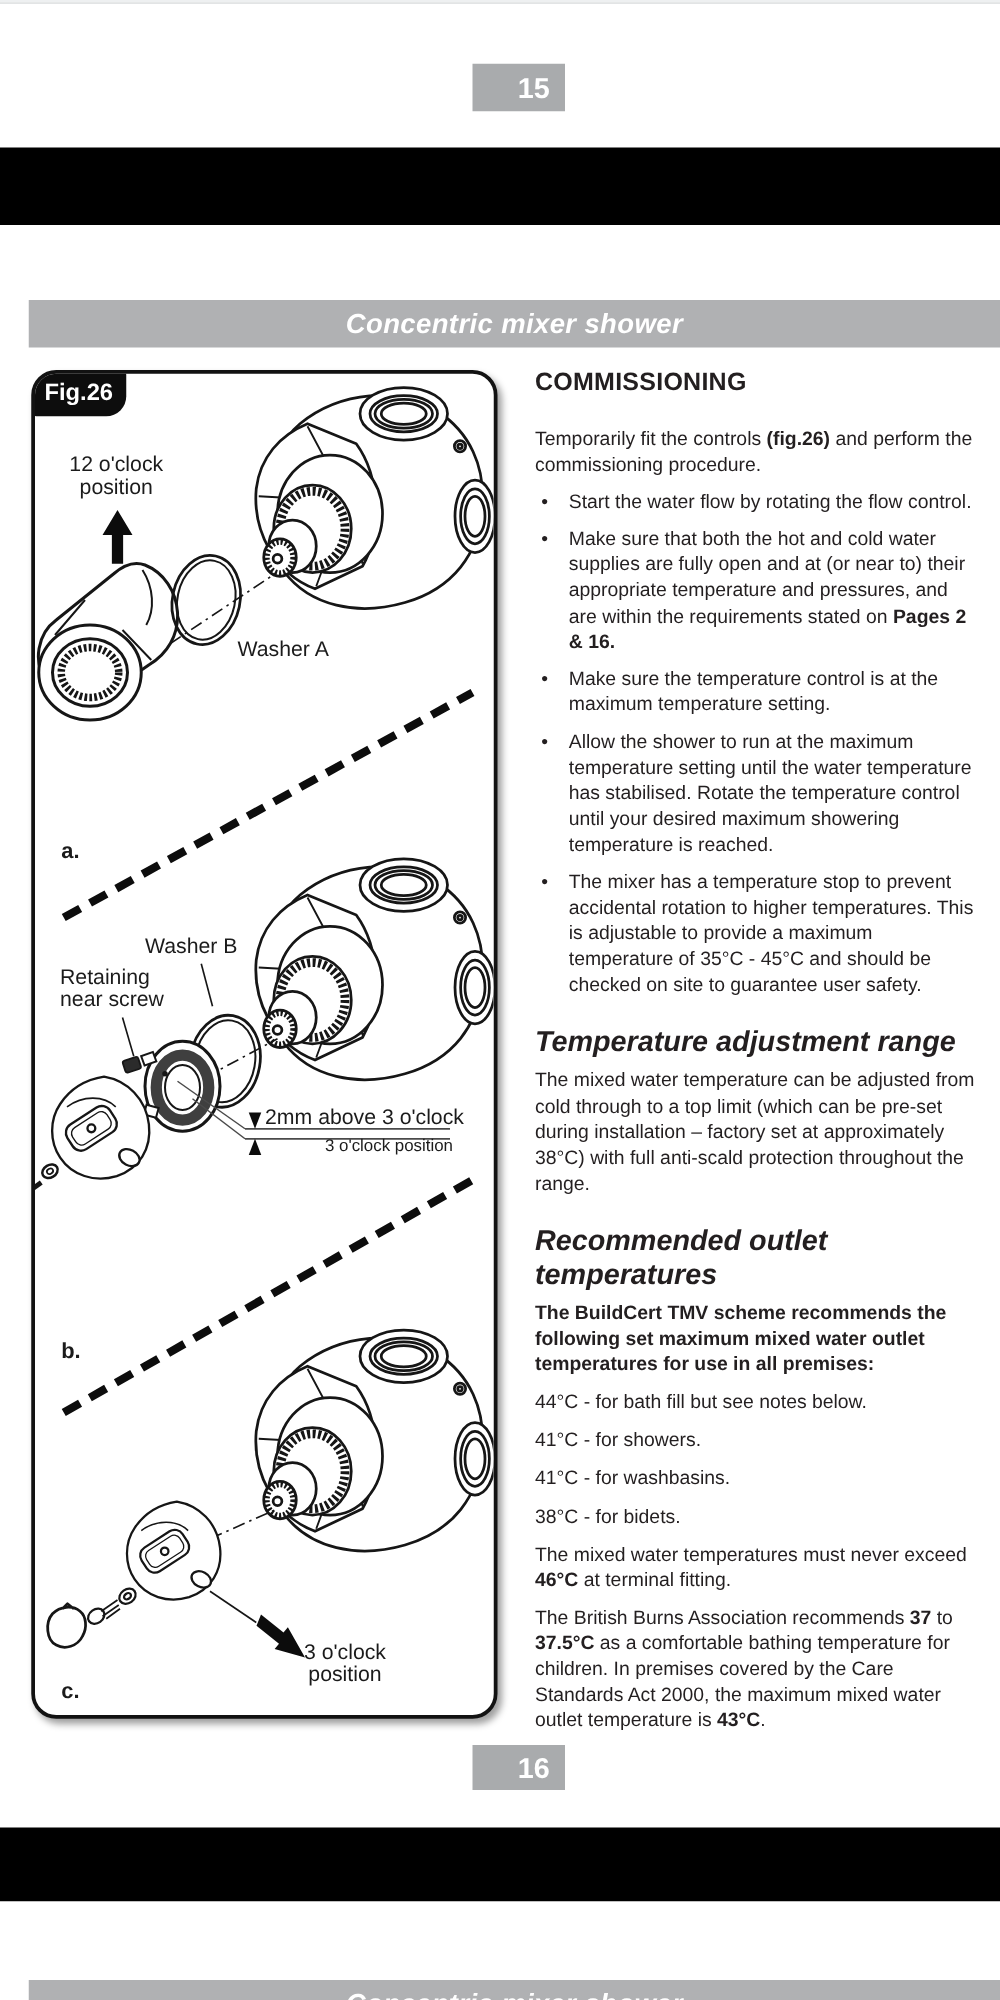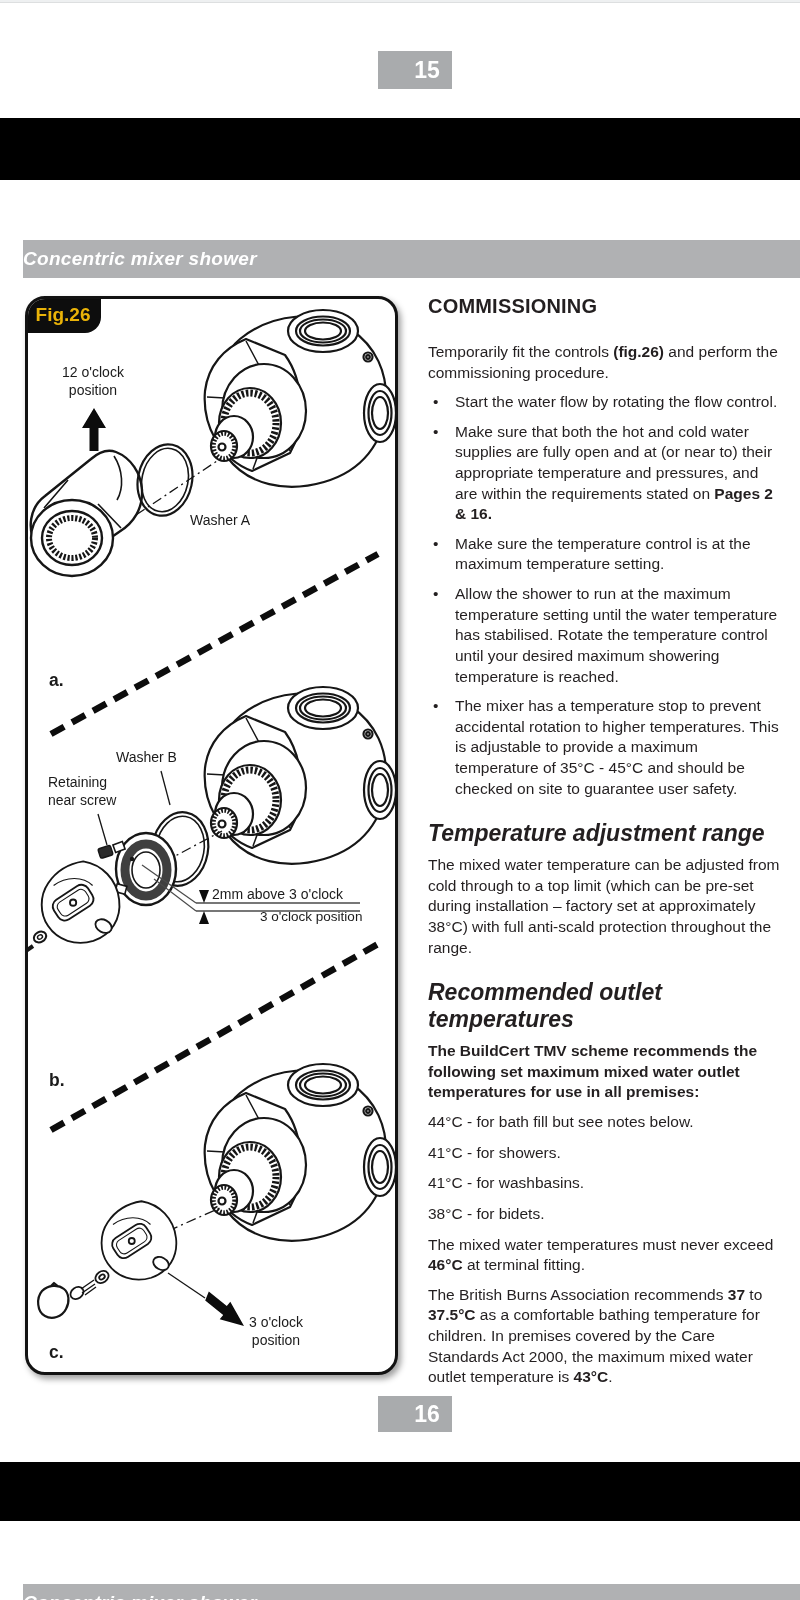--- a/index.html
+++ b/index.html
@@ -11,34 +11,34 @@
   .pagenum { position:absolute; background:#a9abad; color:#ffffff; font-weight:700;
              font-size:23px; display:flex; align-items:center; justify-content:center;padding-left:24px; }
   .pagenum-top { left:378px; top:51px; width:74px; height:38px; }
   .pagenum-bottom { left:378px; top:1396px; width:74px; height:36px; }
 
   .band { position:absolute; left:0; width:800px; background:#000000; }
   .band-top { top:118px; height:62px; }
   .band-bottom { top:1462px; height:59px; }
 
   .banner { position:absolute; left:23px; width:777px; height:38px; background:#b0b1b3;
-            color:#ffffff; font-weight:700; font-style:italic; font-size:19px;
-            display:flex; align-items:center; letter-spacing:.3px; }
+            color:#ffffff; font-weight:700; font-style:italic; font-size:22px;
+            display:flex; align-items:center; justify-content:center; letter-spacing:.3px; }
   .banner-top { top:240px; }
   .banner-bottom { top:1584px; }
 
   
   .figure-box { position:absolute; left:25px; top:296px; width:373px; height:1079px;
                 background:#fff; border:3px solid #121212; border-radius:20px;
                 box-shadow:3px 4px 6px rgba(0,0,0,.38); overflow:hidden; }
   .fig-tag { position:absolute; left:-3px; top:-3px; width:76px; height:37px; background:#0d0d0d;
-             color:#eab308; font-weight:700; font-size:19px; display:flex; align-items:center;
+             color:#ffffff; font-weight:700; font-size:19px; display:flex; align-items:center;
              justify-content:center; border-radius:16px 4px 16px 4px; z-index:3; }
   .figure-box svg { position:absolute; left:0; top:0; z-index:1; }
-  .fl { position:absolute; z-index:2; font-size:14px; line-height:18px; color:#1b1b1b; white-space:nowrap; }
+  .fl { position:absolute; z-index:2; font-size:17px; line-height:18px; color:#1b1b1b; white-space:nowrap; }
   .fl-center { text-align:center; white-space:normal; }
   .fl-step { font-weight:700; font-size:17.5px; }
   .fl-small { font-size:13.5px; }
 
   
   .content { position:absolute; left:428px; top:289px; width:354px; }
   .content h1 { font-size:20px; font-weight:700; letter-spacing:.2px; margin:6px 0 24px; }
   .content h2 { font-size:23px; font-weight:700; font-style:italic; margin:21px 0 8px; }
   .content p, .content .bt { font-size:15.5px; line-height:1.33; }
   .content p { margin:0 0 9px; }

